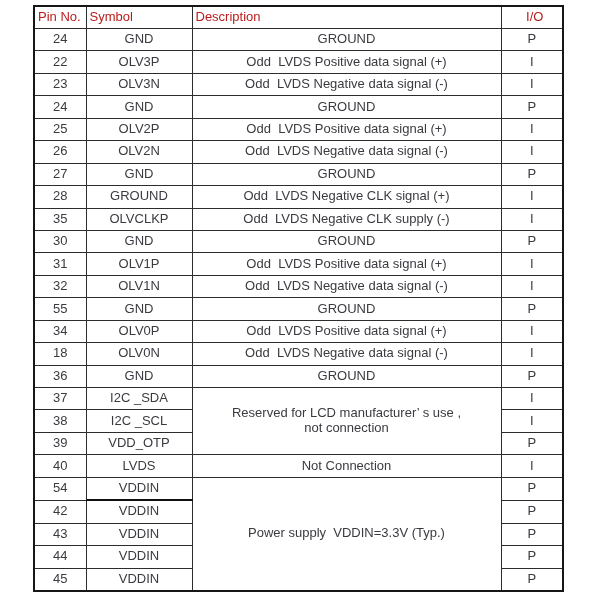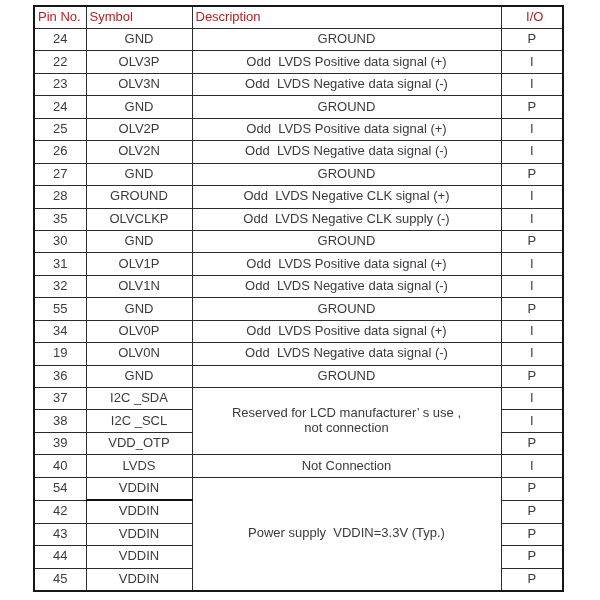--- a/index.html
+++ b/index.html
@@ -157,21 +157,21 @@
         <td class="desc">GROUND</td>
         <td class="io">P</td>
       </tr>
       <tr>
         <td class="pin">34</td>
         <td class="sym">OLV0P</td>
         <td class="desc">Odd  LVDS Positive data signal (+)</td>
         <td class="io">I</td>
       </tr>
       <tr>
-        <td class="pin">19</td>
+        <td class="pin">18</td>
         <td class="sym">OLV0N</td>
         <td class="desc">Odd  LVDS Negative data signal (-)</td>
         <td class="io">I</td>
       </tr>
       <tr>
         <td class="pin">36</td>
         <td class="sym">GND</td>
         <td class="desc">GROUND</td>
         <td class="io">P</td>
       </tr>

